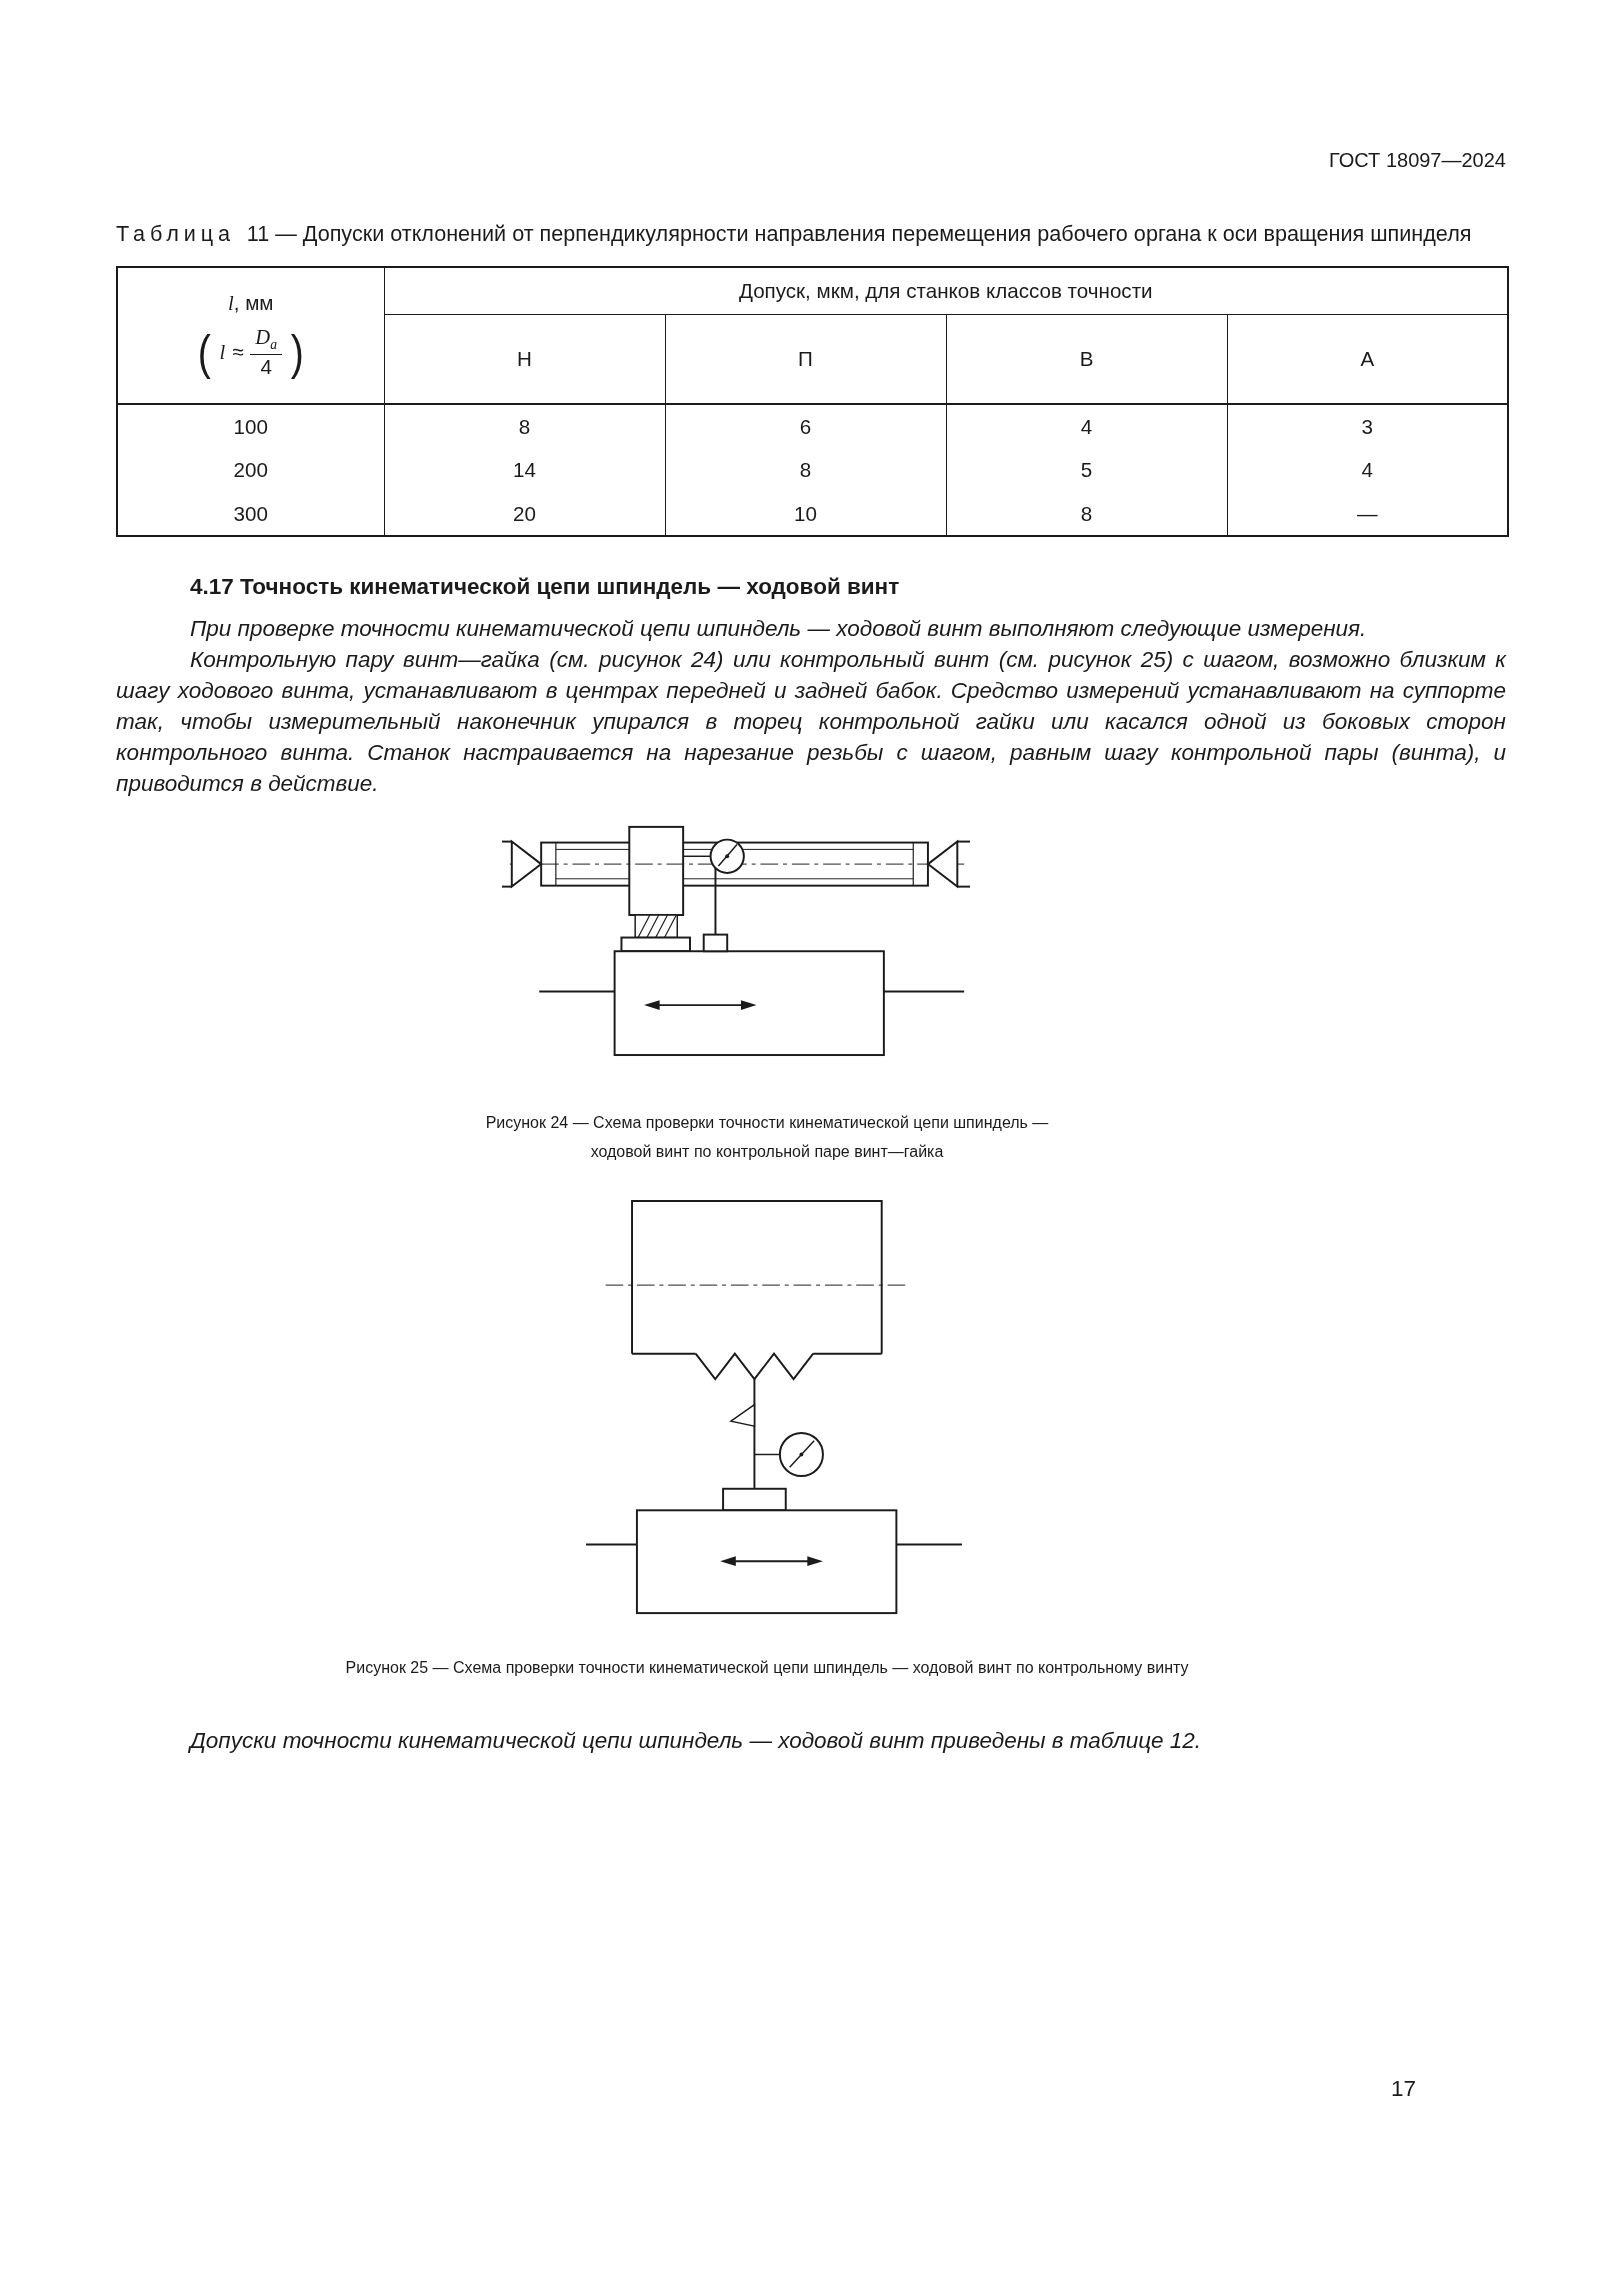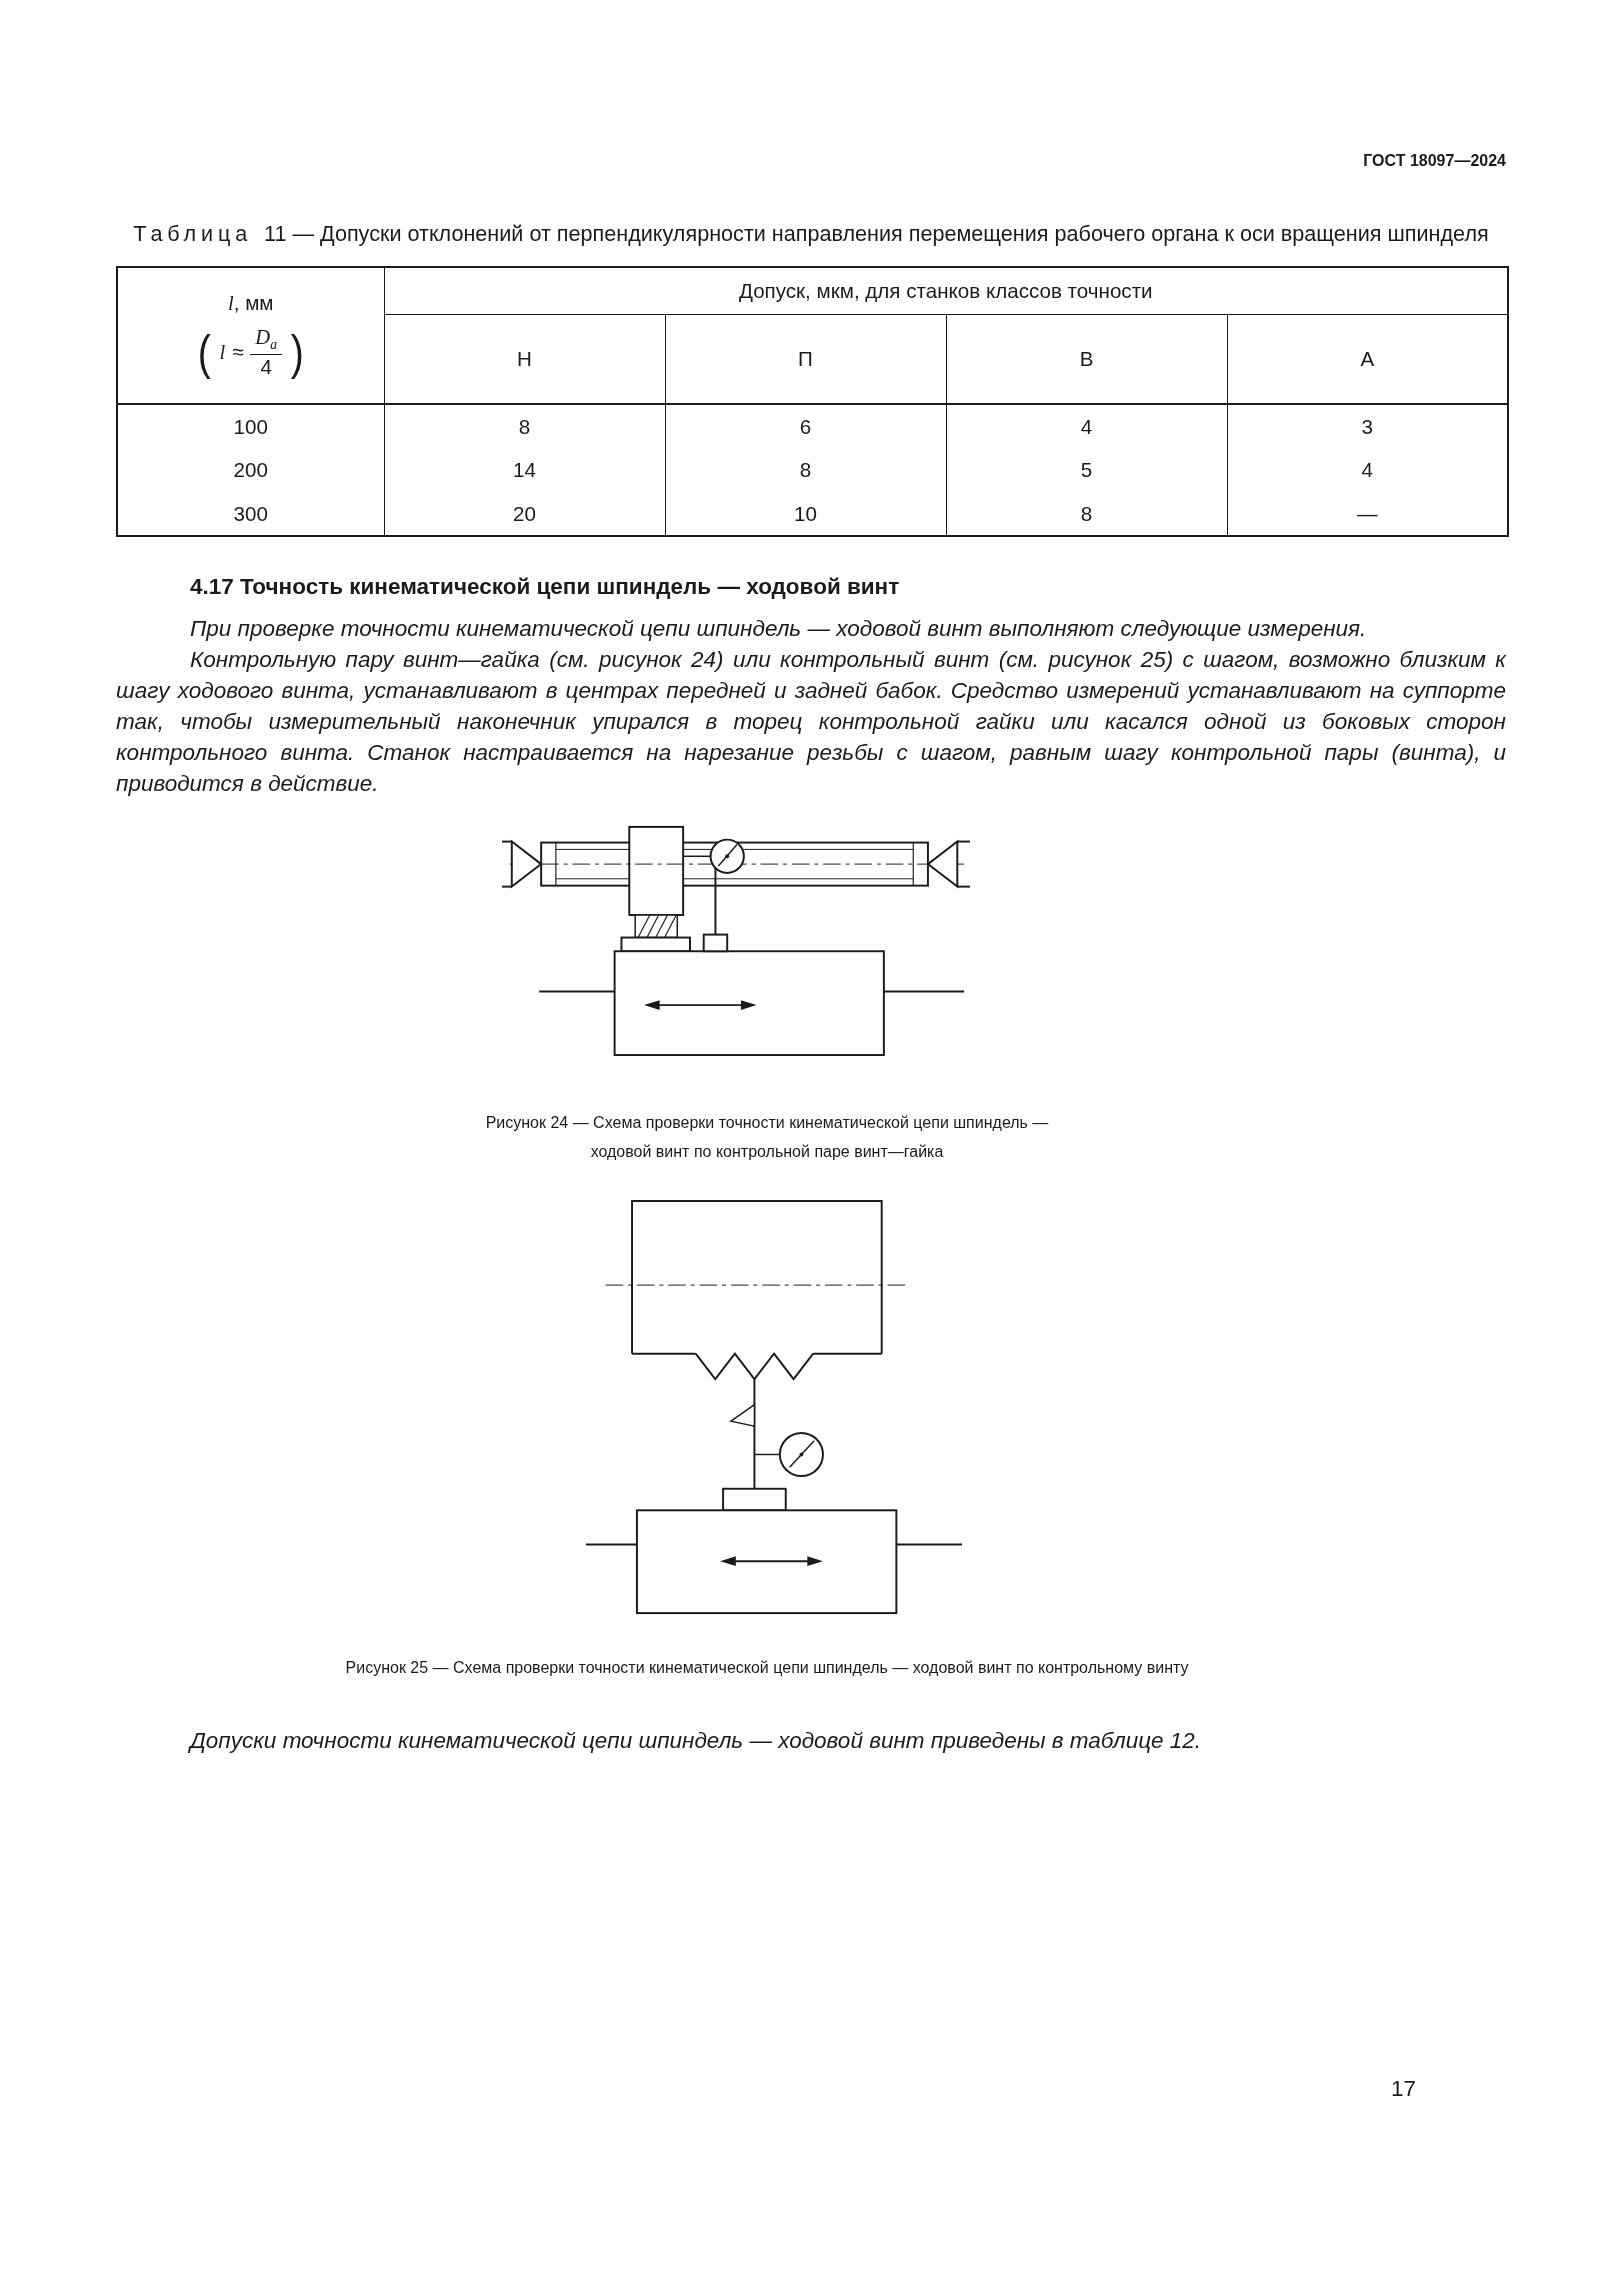--- a/index.html
+++ b/index.html
@@ -2,23 +2,23 @@
 <html><head>
 <meta charset="utf-8">
 <style>
   * { margin:0; padding:0; box-sizing:border-box; }
   html,body { background:#ffffff; }
   .page {
     width:1621px; height:2293px; background:#fff; position:relative;
     font-family:"Liberation Sans", sans-serif; color:#1b1b1b;
     padding:147px 115px 0 116px; overflow:hidden;
   }
-  .doc-header { text-align:right; font-weight:bold; font-size:16px; line-height:27.4px; }
-
-  .tbl-caption { margin-top:45px; font-size:21.6px; line-height:29px; text-align:center; }
+  .doc-header { text-align:right; font-weight:normal; font-size:20px; line-height:27.4px; }
+
+  .tbl-caption { margin-top:45px; font-size:21.6px; line-height:29px; text-align:left; }
   .spaced { letter-spacing:4.9px; margin-right:11.8px; }
 
   .gtable { width:1392px; border-collapse:collapse; margin-top:17.6px; font-size:20.6px; border:2.9px solid #1b1b1b; table-layout:fixed; }
   .gtable td { border:1.5px solid #1b1b1b; text-align:center; vertical-align:middle; }
   .gtable thead tr.hrow1 td { height:47px; }
   .gtable thead tr.hrow2 td { height:90px; border-bottom:2.9px solid #1b1b1b; }
   .gtable td.c1 { border-bottom:2.9px solid #1b1b1b; }
   .gtable tbody td { border-top:none; border-bottom:none; height:44px; }
   .ivar { font-family:"Liberation Serif", serif; font-style:italic; }
   .lmm { margin-bottom:9.8px; }

